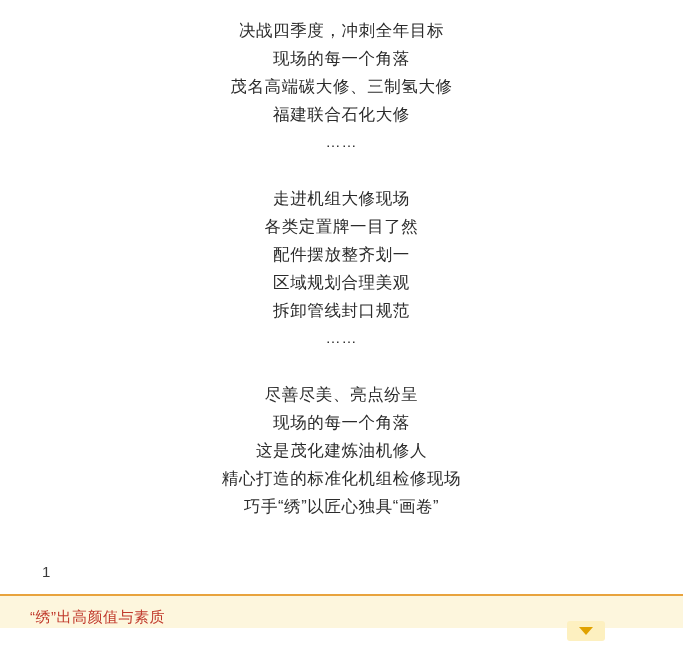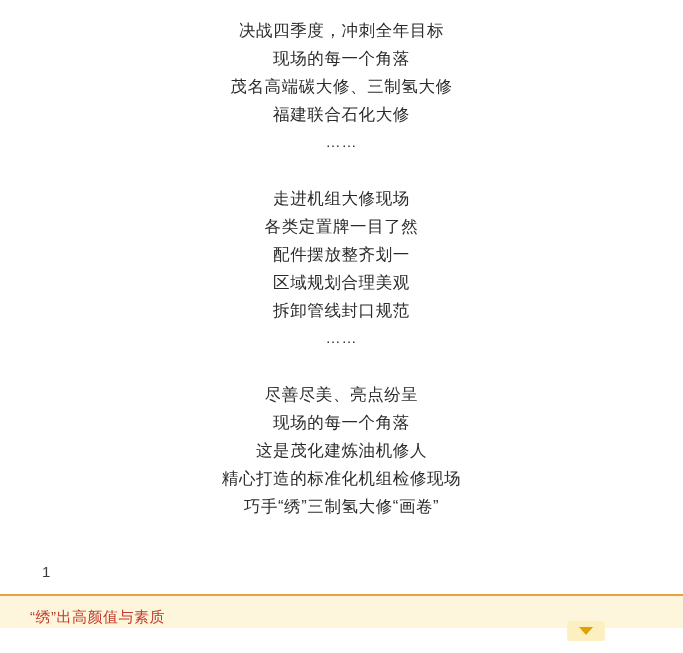--- a/index.html
+++ b/index.html
@@ -142,21 +142,21 @@
       <div class="line dots">……</div>
     </div>
 
     <div class="stanza-gap"></div>
 
     <div class="stanza">
       <div class="line">尽善尽美、亮点纷呈</div>
       <div class="line">现场的每一个角落</div>
       <div class="line">这是茂化建炼油机修人</div>
       <div class="line">精心打造的标准化机组检修现场</div>
-      <div class="line">巧手“绣”三制氢大修“画卷”</div>
+      <div class="line">巧手“绣”以匠心独具“画卷”</div>
     </div>
 
   </div>
 
   <div class="page-number">1</div>
 
   <div class="footer-rule"></div>
 
   <div class="footer-bar">
     <div class="footer-title">“绣”出高颜值与素质</div>

